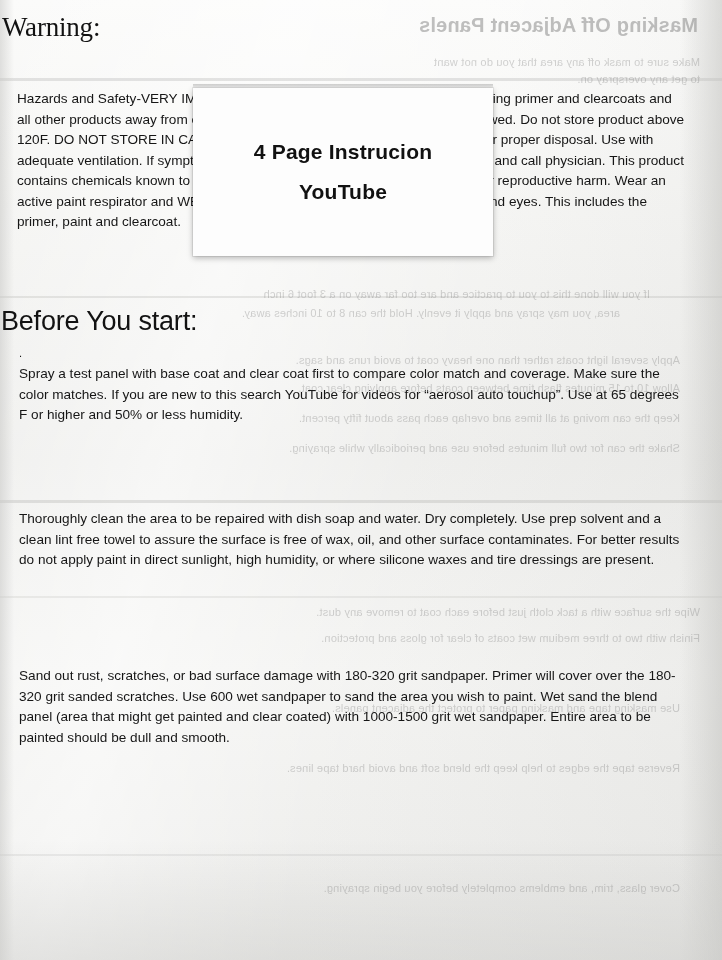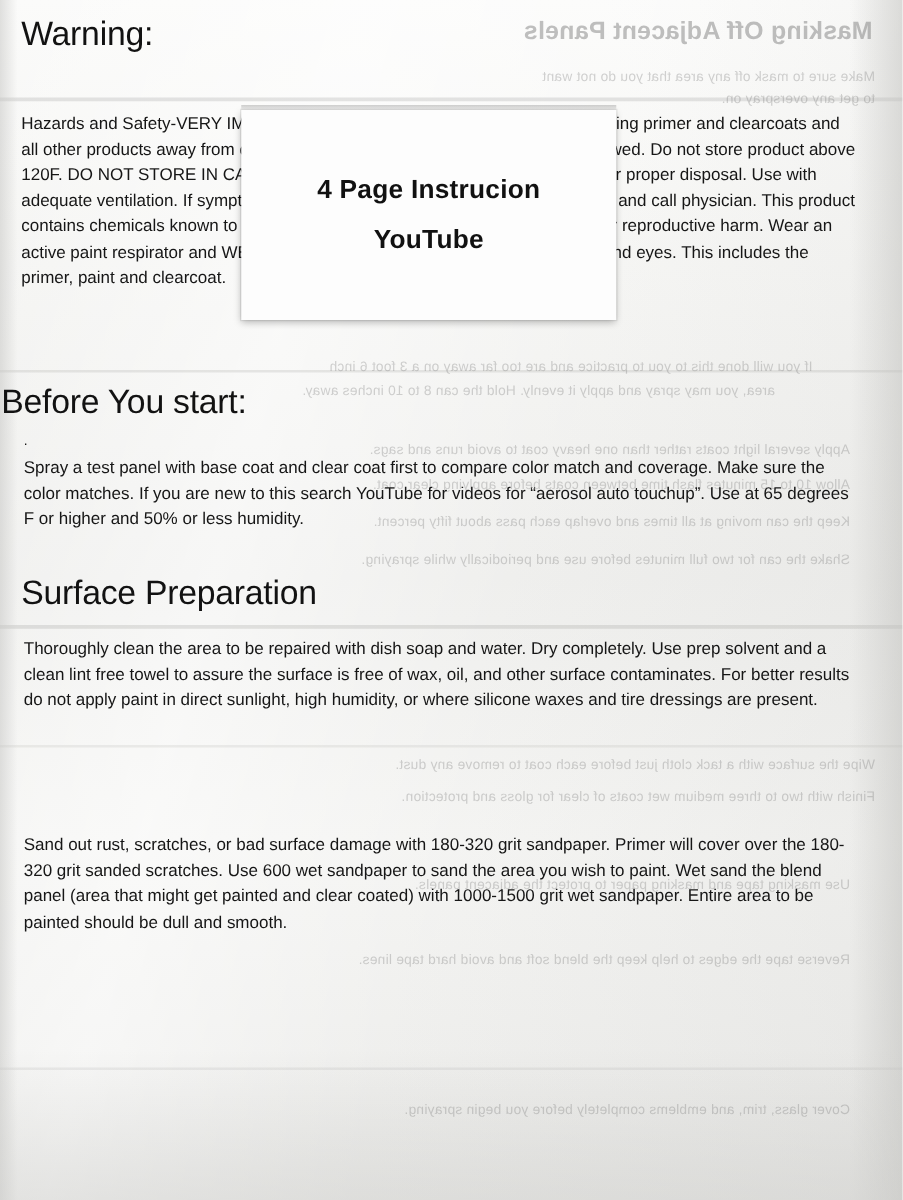--- a/index.html
+++ b/index.html
@@ -136,31 +136,30 @@
 <div class="ghost ghost-body" style="left:20px; top:410px; width:660px;">Keep the can moving at all times and overlap each pass about fifty percent.</div>
 <div class="ghost ghost-body" style="left:20px; top:440px; width:660px;">Shake the can for two full minutes before use and periodically while spraying.</div>
 <div class="ghost ghost-body" style="left:20px; top:604px; width:680px;">Wipe the surface with a tack cloth just before each coat to remove any dust.</div>
 <div class="ghost ghost-body" style="left:20px; top:630px; width:680px;">Finish with two to three medium wet coats of clear for gloss and protection.</div>
 <div class="ghost ghost-body" style="left:40px; top:700px; width:640px;">Use masking tape and masking paper to protect the adjacent panels.</div>
 <div class="ghost ghost-body" style="left:40px; top:760px; width:640px;">Reverse tape the edges to help keep the blend soft and avoid hard tape lines.</div>
 <div class="ghost ghost-body" style="left:40px; top:880px; width:640px;">Cover glass, trim, and emblems completely before you begin spraying.</div>
 
 <div class="content">
 
-  <h1 class="section blk" style="left:17px; top:12px; width:400px;">Warning:</h1>
+  <h1 class="section blk" style="left:2px; top:12px; width:400px;font-family:Liberation Serif, serif;">Warning:</h1>
 
   <p class="body blk" style="left:17px; top:89px; width:672px;">Hazards and Safety-VERY IMPORTANT. Keep all aerosol touch-up paint including primer and clearcoats and all other products away from children. Call a physician IMMEDIATELY if swallowed. Do not store product above 120F. DO NOT STORE IN CAR and avoid freezing. Consult local regulations for proper disposal. Use with adequate ventilation. If symptoms persist, discontinue product use immediately and call physician. This product contains chemicals known to California to cause birth defects, cancer and other reproductive harm. Wear an active paint respirator and WEAR safety goggles when using to protect lungs and eyes. This includes the primer, paint and clearcoat.</p>
 
   <h1 class="section blk" style="left:1px; top:306px; width:400px;">Before You start:</h1>
 
   <p class="body blk" style="left:19px; top:343px; width:300px; font-size:11px;">.</p>
 
   <p class="body blk" style="left:19px; top:364px; width:670px;">Spray a test panel with base coat and clear coat first to compare color match and coverage. Make sure the color matches.  If you are new to this search YouTube for videos for “aerosol auto touchup”.  Use at 65 degrees F or higher and 50% or less humidity.</p>
 
-  <h1 class="section blk" style="left:17px; top:459px; width:450px;">Surface Preparation</h1>
 
   <p class="body blk" style="left:19px; top:509px; width:672px;">Thoroughly clean the area to be repaired with dish soap and water.  Dry completely. Use prep solvent and a clean lint free towel to assure the surface is free of wax, oil, and other surface contaminates. For better results do not apply paint in direct sunlight, high humidity, or where silicone waxes and tire dressings are present.</p>
 
 
   <p class="body blk" style="left:19px; top:666px; width:674px;">Sand out rust, scratches, or bad surface damage with 180-320 grit sandpaper. Primer will cover over the 180-320 grit sanded scratches. Use 600 wet sandpaper to sand the area you wish to paint. Wet sand the blend panel (area that might get painted and clear coated) with 1000-1500 grit wet sandpaper. Entire area to be painted should be dull and smooth.</p>
 
 
 </div>
 
 <div class="card-edge-top"></div>

